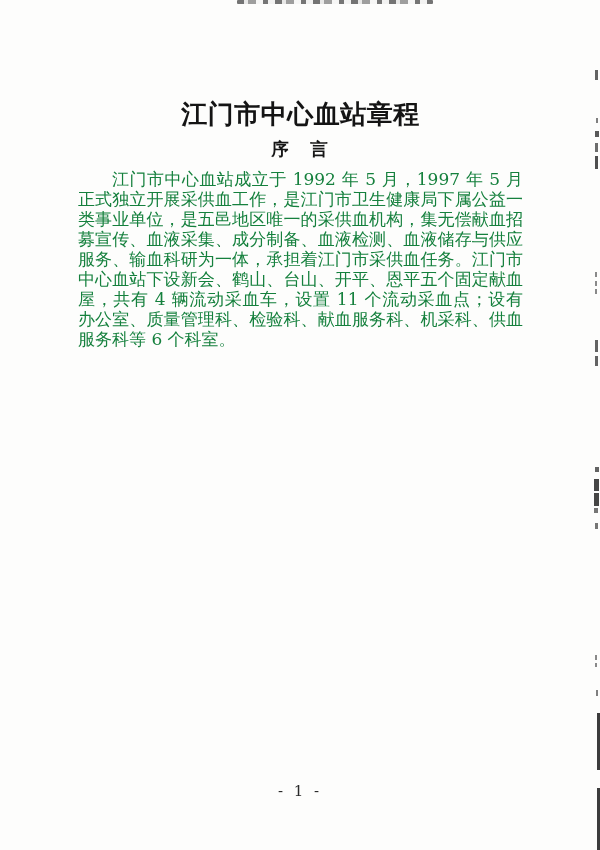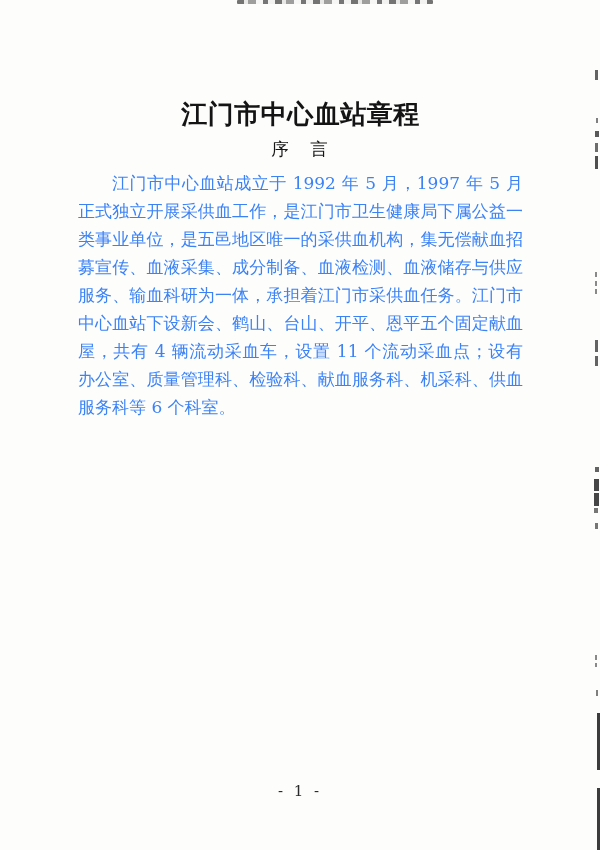--- a/index.html
+++ b/index.html
@@ -61,33 +61,33 @@
     font-size: 26px;
     font-weight: bold;
     text-align: center;
     letter-spacing: 0.5px;
     line-height: 30px;
     color: #141414;
   }
   .preface {
     margin: 9px 0 0 0;
     font-size: 17.5px;
-    font-weight: normal;
+    font-weight: bold;
     text-align: center;
     line-height: 22px;
     letter-spacing: 2px;
     color: #161616;
   }
   .body-text p {
     margin: 0 0 4px 0;
     font-size: 17px;
-    line-height: 28px;
+    line-height: 20px;
     text-align: justify;
     text-indent: 2em;
-    color: #3b82f6;
+    color: #15803d;
   }
   .body-text { margin-top: 9px; }
   .pagenum {
     position: absolute;
     top: 782px; left: 0;
     width: 600px;
     text-align: center;
     font-size: 15px;
     letter-spacing: 3px;
     color: #2a2a2a;

